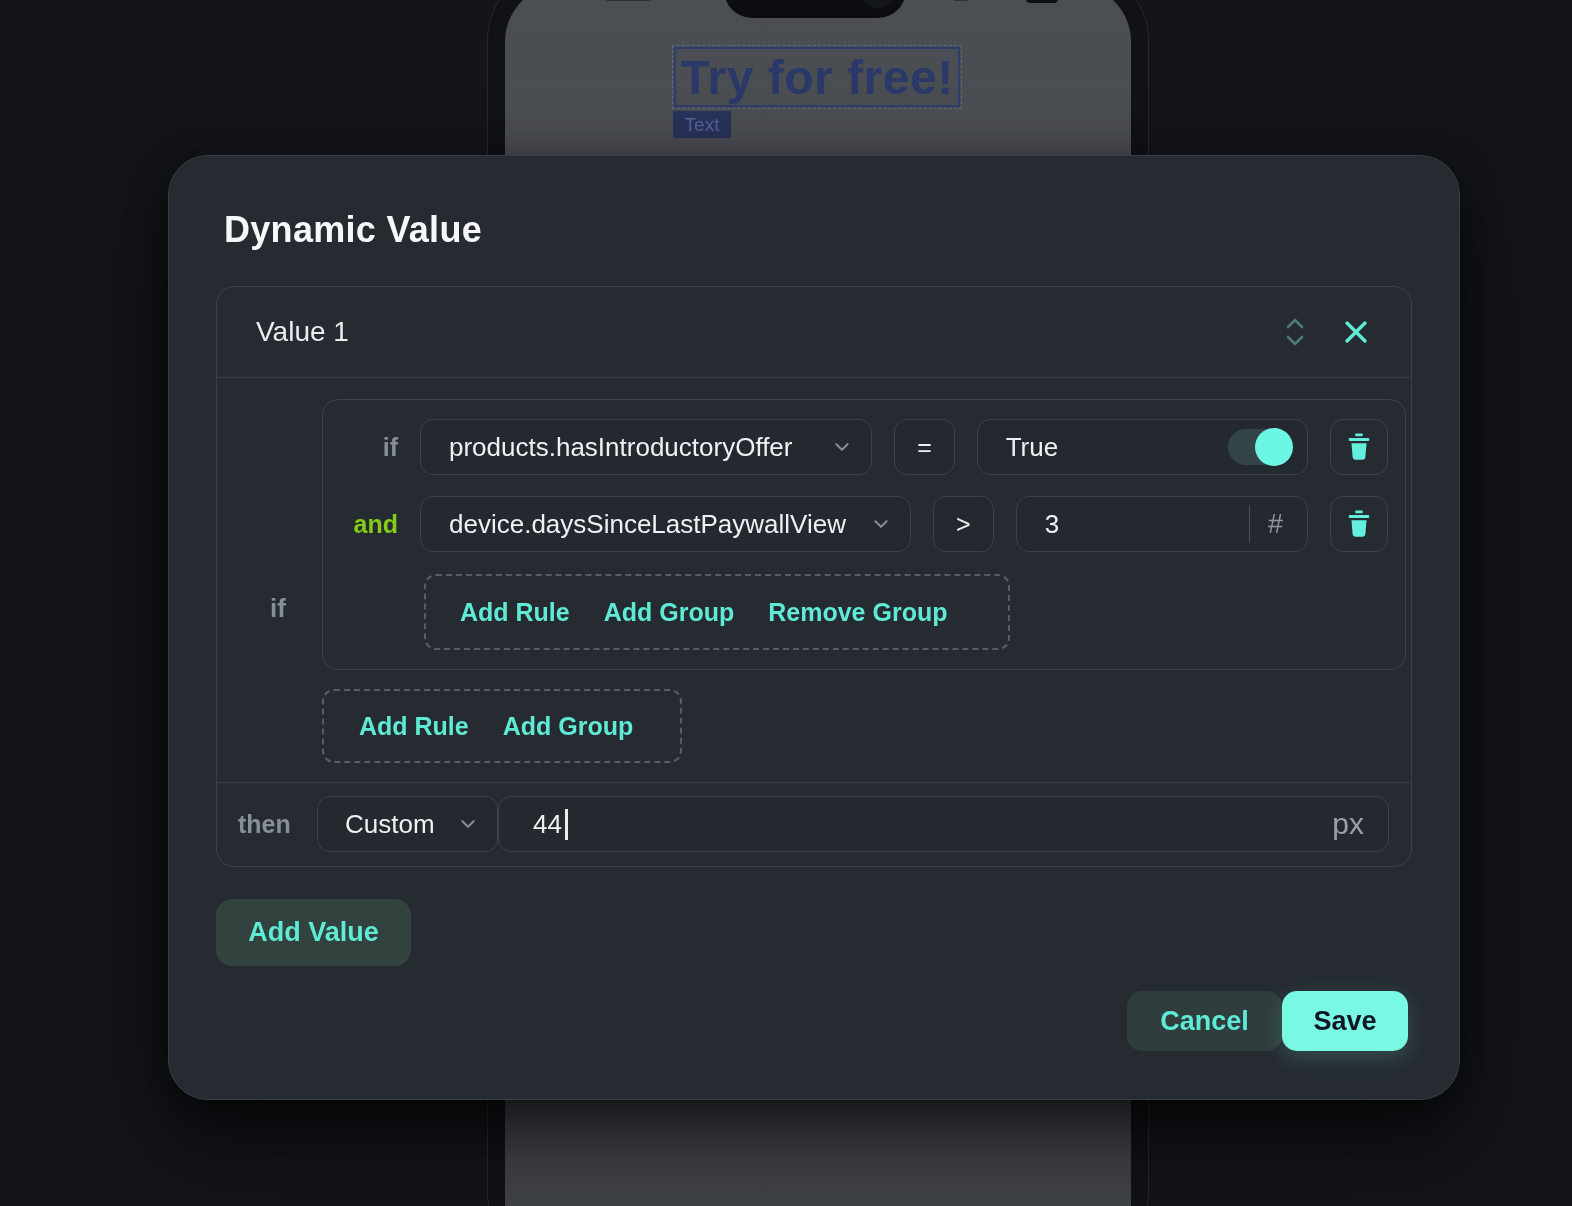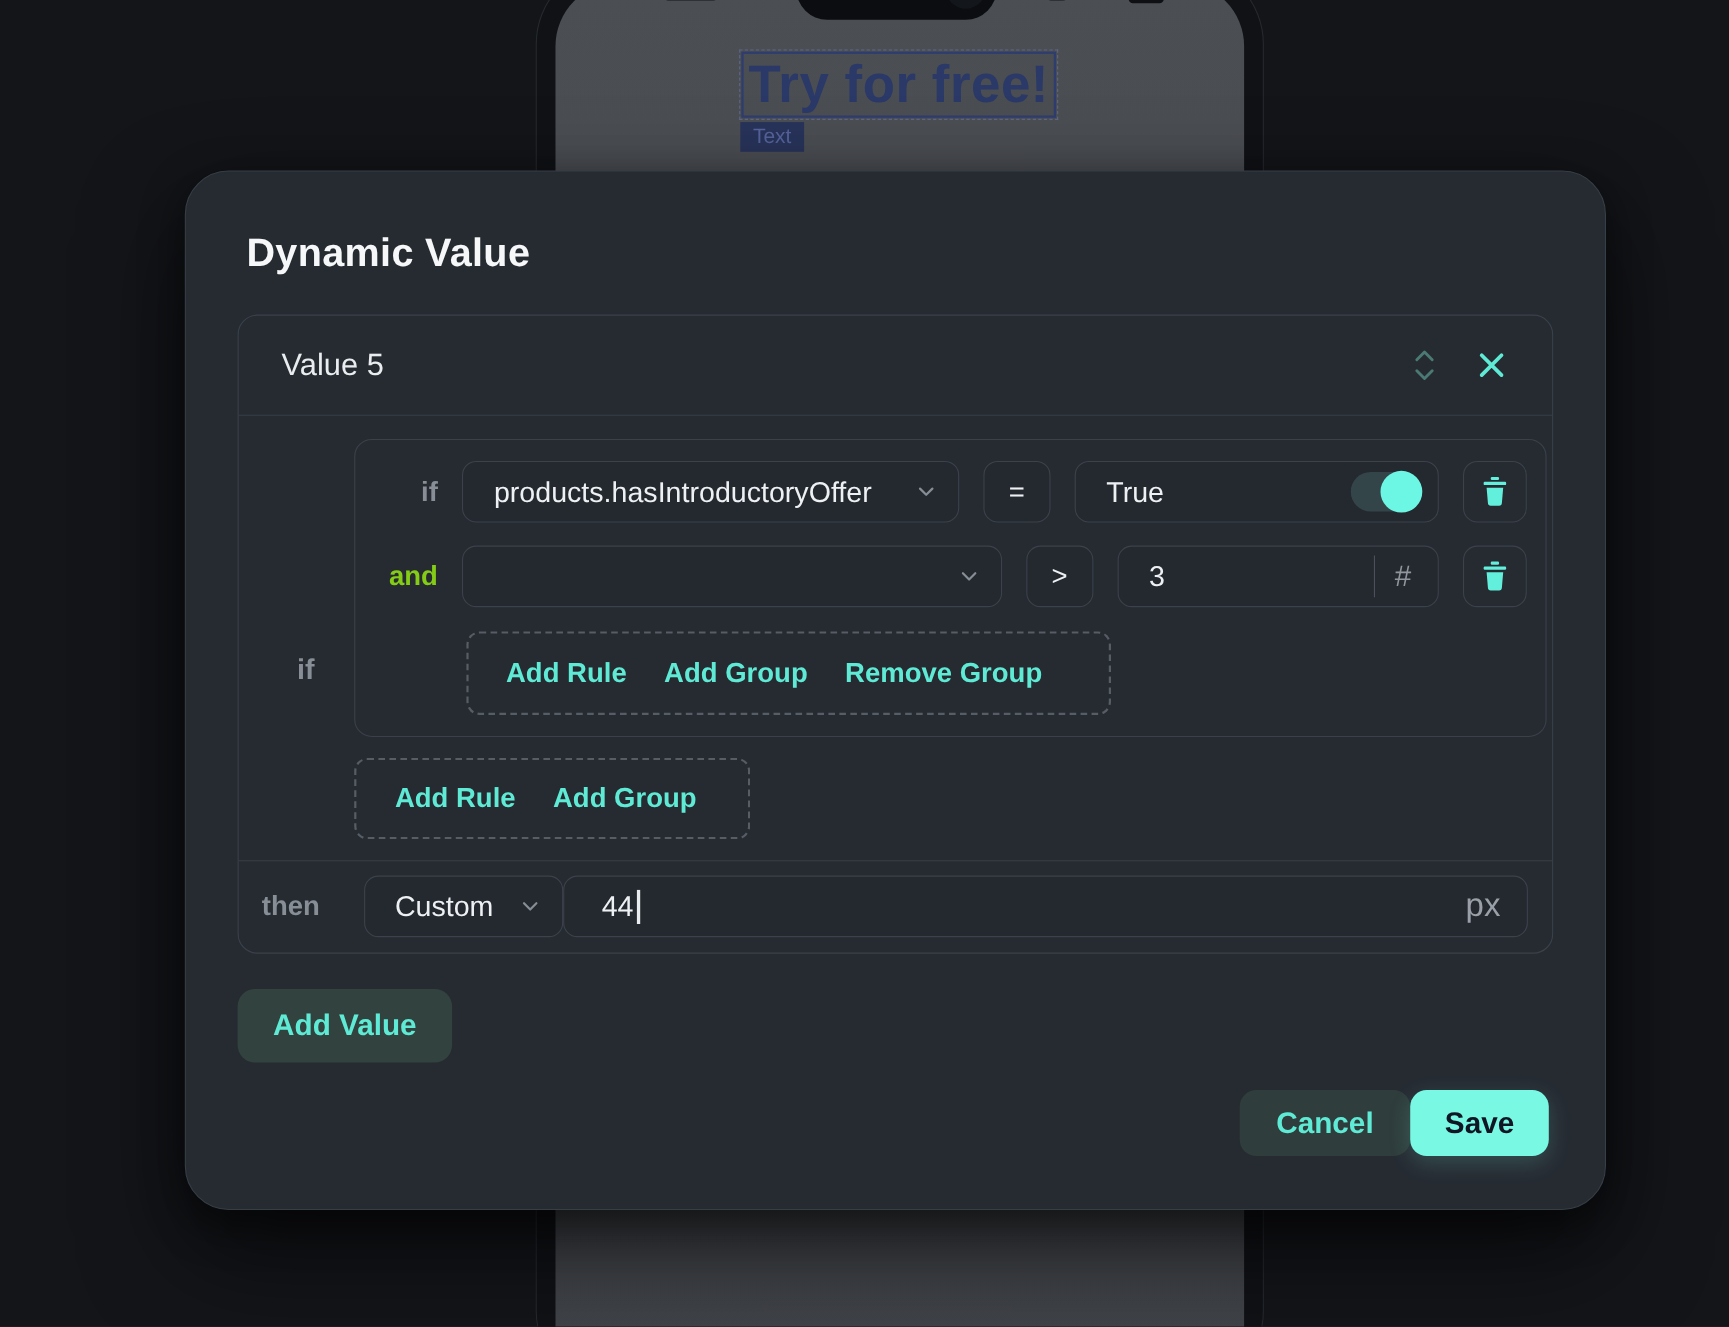--- a/index.html
+++ b/index.html
@@ -129,21 +129,21 @@
   .link-btn {
     background:none; border:none; color:#5eead4; font-size:25px; font-weight:bold;
     cursor:pointer; white-space:nowrap; font-family:inherit; padding:0;
   }
 
   .then-row {
     border-top:1px solid #373e46; padding:13px 22px 14px 21px;
     display:flex; align-items:center;
   }
   .then-label { width:60px; font-size:25px; font-weight:bold; color:#878e95; }
-  .then-select { width:181px; margin-left:33px; padding:0 20px 0 27px; }
+  .then-select { width:181px; margin-left:19px; padding:0 20px 0 27px; }
   .then-input { flex:1; padding:0 24px 0 34px; }
   .caret { display:inline-block; width:3px; height:31px; background:#e9edf0; margin-left:3px; vertical-align:middle; }
   .unit { margin-left:auto; color:#99a0a7; font-size:30px; }
 
   .add-value-btn {
     margin:32px 5px 0 47px; width:195px; height:67px; border:none; border-radius:16px;
     background:#32423e; color:#5eead4; font-size:27px; font-weight:bold;
     cursor:pointer; font-family:inherit;
   }
 
@@ -177,21 +177,21 @@
     </div>
     <div class="sel-badge">Text</div>
   </div>
 </div>
 
 <div class="modal">
   <h1 class="modal-title">Dynamic Value</h1>
 
   <div class="value-card">
     <div class="card-header">
-      <span class="card-header-title">Value 5</span>
+      <span class="card-header-title">Value 1</span>
       <span class="card-header-icons">
         <button class="icon-btn sort-icon">
           <svg width="22" height="30" viewBox="0 0 22 30">
             <path d="M4 10l7-7 7 7" fill="none" stroke="currentColor" stroke-width="2.6" stroke-linecap="round" stroke-linejoin="round"></path>
             <path d="M4 20l7 7 7-7" fill="none" stroke="currentColor" stroke-width="2.6" stroke-linecap="round" stroke-linejoin="round"></path>
           </svg>
         </button>
         <button class="icon-btn close-icon">
           <svg width="24" height="24" viewBox="0 0 24 24">
             <path d="M3 3l18 18M21 3L3 21" fill="none" stroke="currentColor" stroke-width="3.4" stroke-linecap="round"></path>
@@ -227,20 +227,21 @@
               <rect x="8.5" y="0.5" width="7" height="2.6" rx="1"></rect>
               <rect x="2.5" y="4.6" width="19" height="2.8" rx="1"></rect>
               <path d="M5 9.6h14l-1.1 13a2.4 2.4 0 0 1-2.4 2.2H8.5a2.4 2.4 0 0 1-2.4-2.2z"></path>
             </svg>
           </button>
         </div>
 
         <div class="rule-row">
           <span class="row-label and">and</span>
           <div class="field select sel-w2">
+            <span>device.daysSinceLastPaywallView</span>
             <span class="chev">
               <svg width="18" height="18" viewBox="0 0 16 16">
                   <path d="M3 5.5l5 5 5-5" fill="none" stroke="currentColor" stroke-width="1.8" stroke-linecap="round" stroke-linejoin="round"></path>
                 </svg>
             </span>
           </div>
           <button class="field op-btn">&gt;</button>
           <div class="field val-num">
             <span>3</span>
             <span class="hash-wrap">

